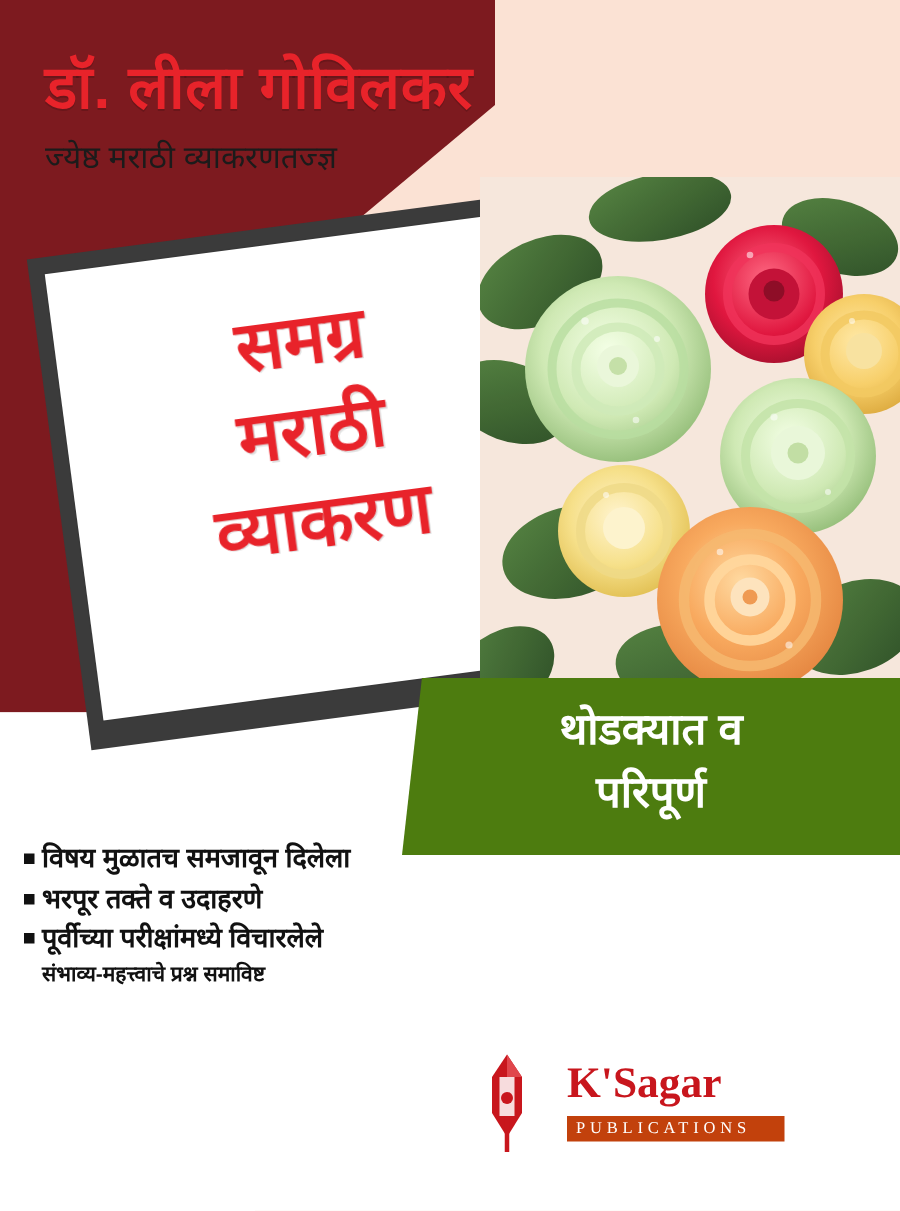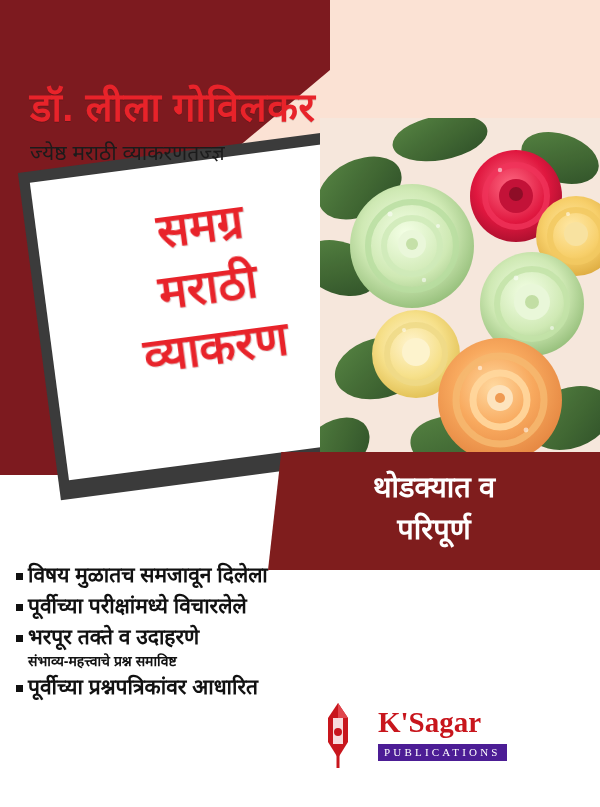--- a/index.html
+++ b/index.html
@@ -74,21 +74,20 @@
     z-index: 30;
   }
   .author-name {
     color: #e8232a;
     font-size: 40px;
     font-weight: bold;
     line-height: 1.15;
     letter-spacing: 0.5px;
     text-shadow: 0 1px 0 rgba(0,0,0,0.15);
     white-space: nowrap;
-    margin-top: 48px;
   }
   .author-sub {
     color: #1b1b1b;
     font-size: 21px;
     font-weight: normal;
     margin-top: 8px;
     white-space: nowrap;
   }
 
   
@@ -106,21 +105,21 @@
     font-weight: bold;
     line-height: 1.30;
     text-shadow: 1px 1px 0 rgba(0,0,0,0.12);
   }
 
   
   .banner {
     position: absolute;
     left: 268px; top: 452px;
     width: 332px; height: 118px;
-    background: #7f1d1d;
+    background: #4d7c0f;
     z-index: 28;
     clip-path: polygon(4% 0, 100% 0, 100% 100%, 0 100%);
   }
   .banner-text {
     position: absolute;
     left: 0; top: 14px;
     width: 332px;
     text-align: center;
     color: #ffffff;
     font-size: 29px;
@@ -131,21 +130,21 @@
   
   .bullets {
     position: absolute;
     left: 16px; top: 560px;
     width: 300px;
     z-index: 26;
   }
   .bullet-row {
     display: block;
     color: #111111;
-    font-size: 21px;
+    font-size: 18px;
     font-weight: bold;
     line-height: 1.42;
     margin-bottom: 1px;
     white-space: nowrap;
   }
   .bullet-row .sq {
     display: inline-block;
     width: 7px; height: 7px;
     background: #111111;
     margin-right: 5px;
@@ -179,25 +178,25 @@
   }
   .logo-name {
     color: #c8161d;
     font-size: 29px;
     font-weight: bold;
     font-family: "Liberation Serif", serif;
     line-height: 1;
   }
   .logo-sub {
     margin-top: 7px;
-    background: #4c1d95;
+    background: #c2410c;
     color: #ffffff;
     font-size: 11px;
     letter-spacing: 3.2px;
-    padding: 2px 6px 3px 6px;
+    padding: 2px 22px 3px 6px;
     display: inline-block;
     font-family: "Liberation Serif", serif;
   }
 
   
   .roses {
     position: absolute;
     left: 320px; top: 118px;
     width: 280px; height: 360px;
     z-index: 10;
@@ -336,26 +335,25 @@
   <div class="banner">
     <div class="banner-text">
       <div>थोडक्यात व</div>
       <div>परिपूर्ण</div>
     </div>
   </div>
 
   <div class="bullets">
     <div class="bullet-row"><span class="sq"></span><span>विषय मुळातच समजावून दिलेला</span></div>
 
+    <div class="bullet-row"><span class="sq"></span><span>भरपूर तक्ते व उदाहरणे</span></div>
+
     <div class="bullet-row"><span class="sq"></span><span>पूर्वीच्या परीक्षांमध्ये विचारलेले</span></div>
-
-    <div class="bullet-row"><span class="sq"></span><span>भरपूर तक्ते व उदाहरणे</span></div>
     <div class="bullet-cont">संभाव्य-महत्त्वाचे प्रश्न समाविष्ट</div>
 
-    <div class="bullet-row"><span class="sq"></span><span>पूर्वीच्या प्रश्नपत्रिकांवर आधारित</span></div>
   </div>
 
   <div class="logo">
     <svg class="logo-pen" viewBox="0 0 34 68" xmlns="http://www.w3.org/2000/svg">
       <path d="M17 1 L27 16 L27 40 L17 56 L7 40 L7 16 Z" fill="#c8161d"></path>
       <path d="M17 1 L27 16 L17 16 Z" fill="#e0464c"></path>
       <rect x="12" y="16" width="10" height="26" fill="#ffffff" opacity="0.85"></rect>
       <circle cx="17" cy="30" r="4" fill="#c8161d"></circle>
       <path d="M17 42 L17 66" stroke="#c8161d" stroke-width="3" fill="none"></path>
     </svg>

